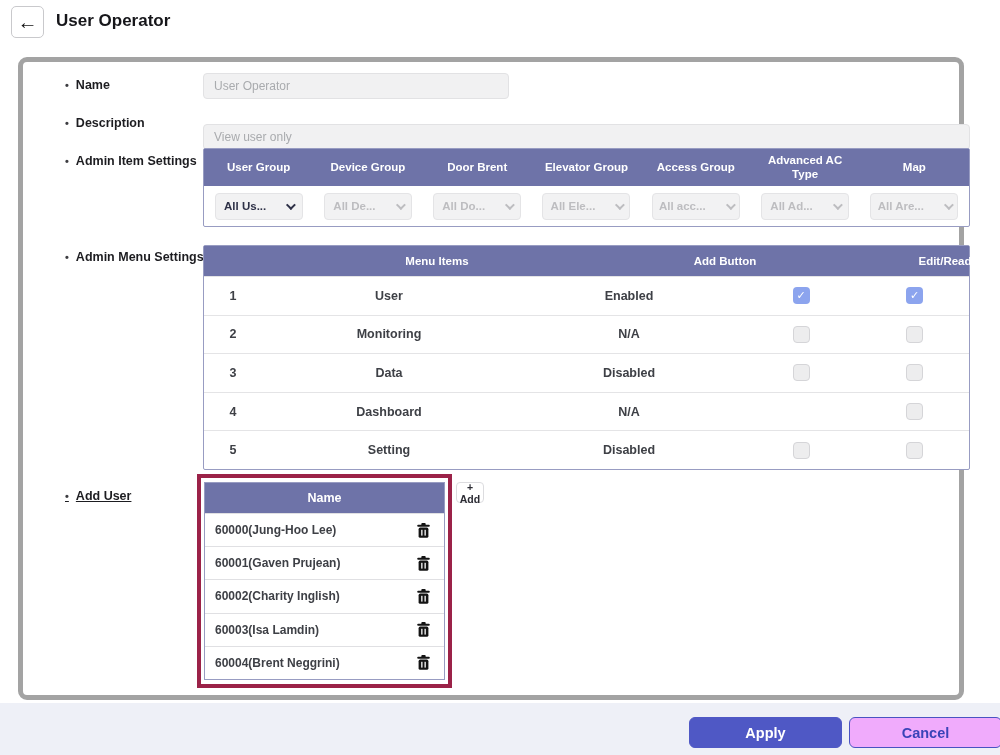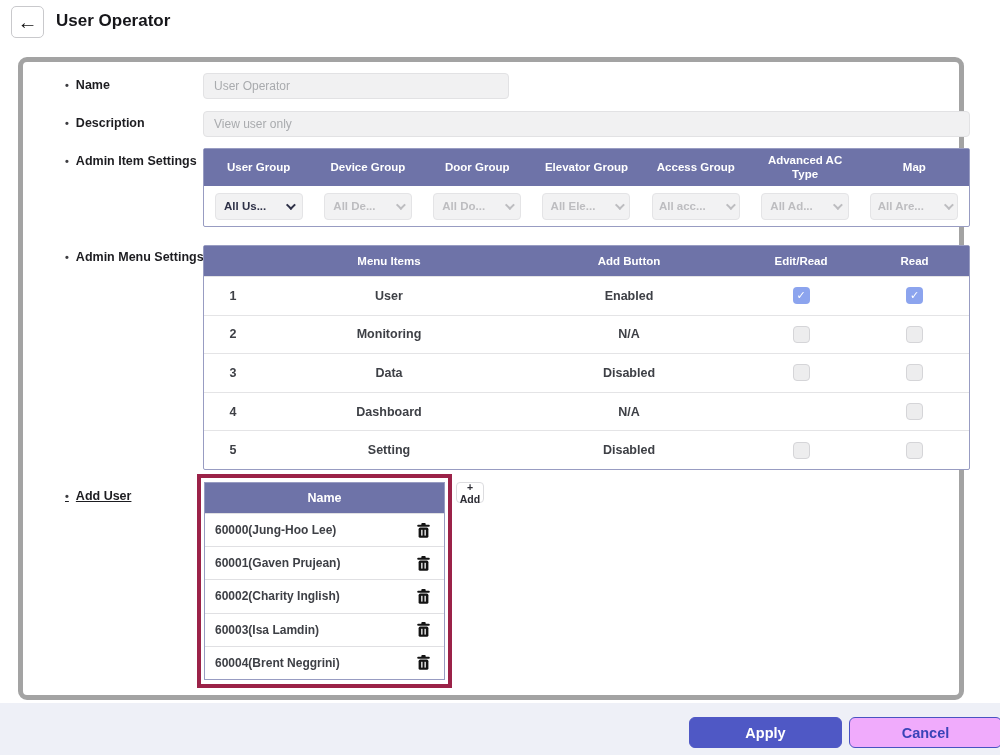--- a/index.html
+++ b/index.html
@@ -38,21 +38,21 @@
     font-size:11.5px; font-weight:bold; cursor:pointer; }
   .dd .chev { width:7px; height:7px; border-right:2px solid currentColor; border-bottom:2px solid currentColor;
     transform:rotate(45deg) translateY(-2px); }
   .dd.st-true  { color:#2e3147; }
   .dd.st-false { color:#bdbdc0; }
 
   
   .ams-table { position:absolute; left:180px; top:183px; width:767px; height:225px;
     border:1px solid #989cc2; border-radius:2px; background:#fff; }
   .ams-row { display:grid; grid-template-columns:58px 254px 226px 118px 109px; align-items:center; }
-  .ams-head { height:30px; background:#6e73a8; }
+  .ams-head { height:30px; background:#6e73a8;gap:48px; }
   .ams-head .hc { text-align:center; color:#fff; font-size:11.5px; font-weight:bold; }
   .ams-body-row { height:38.6px; border-top:1px solid #e4e4e6; }
   .ams-body-row .c { text-align:center; font-size:12.5px; font-weight:bold; color:#3e4046; }
   .cbwrap { display:flex; justify-content:center; }
   .cb { width:17px; height:17px; border-radius:4px; cursor:pointer;
     display:flex; align-items:center; justify-content:center; }
   .cb.cb-checked { background:#8ca4ee; }
   .cb.cb-checked::after { content:"✓"; color:#fff; font-size:11px; font-weight:bold; }
   .cb.cb-unchecked { background:#ededee; border:1px solid #d5d5d8; }
 
@@ -89,28 +89,28 @@
     <span class="arrow">←</span>
   </div>
   <div class="page-title">User Operator</div>
 
   <div class="panel">
 
     <div class="fld-label" style="left:42px; top:16px;">Name</div>
     <input class="txt-input" style="left: 180px; top: 11px; width: 306px;" value="User Operator">
 
     <div class="fld-label" style="left:42px; top:54px;">Description</div>
-    <input class="txt-input" style="left: 180px; top: 49px; width: 767px;" value="View user only">
+    <input class="txt-input" style="left: 180px; top: 62px; width: 767px;" value="View user only">
 
     <div class="fld-label" style="left:42px; top:92px;">Admin Item Settings</div>
     <div class="ais-table">
       <div class="ais-head">
         <div class="hc">User Group</div>
         <div class="hc">Device Group</div>
-        <div class="hc">Door Group</div>
+        <div class="hc">Door Brent</div>
         <div class="hc">Elevator Group</div>
         <div class="hc">Access Group</div>
         <div class="hc">Advanced AC Type</div>
         <div class="hc">Map</div>
       </div>
       <div class="ais-body">
         <div class="dd st-true">
           <span>All Us...</span>
           <span class="chev"></span>
         </div>

